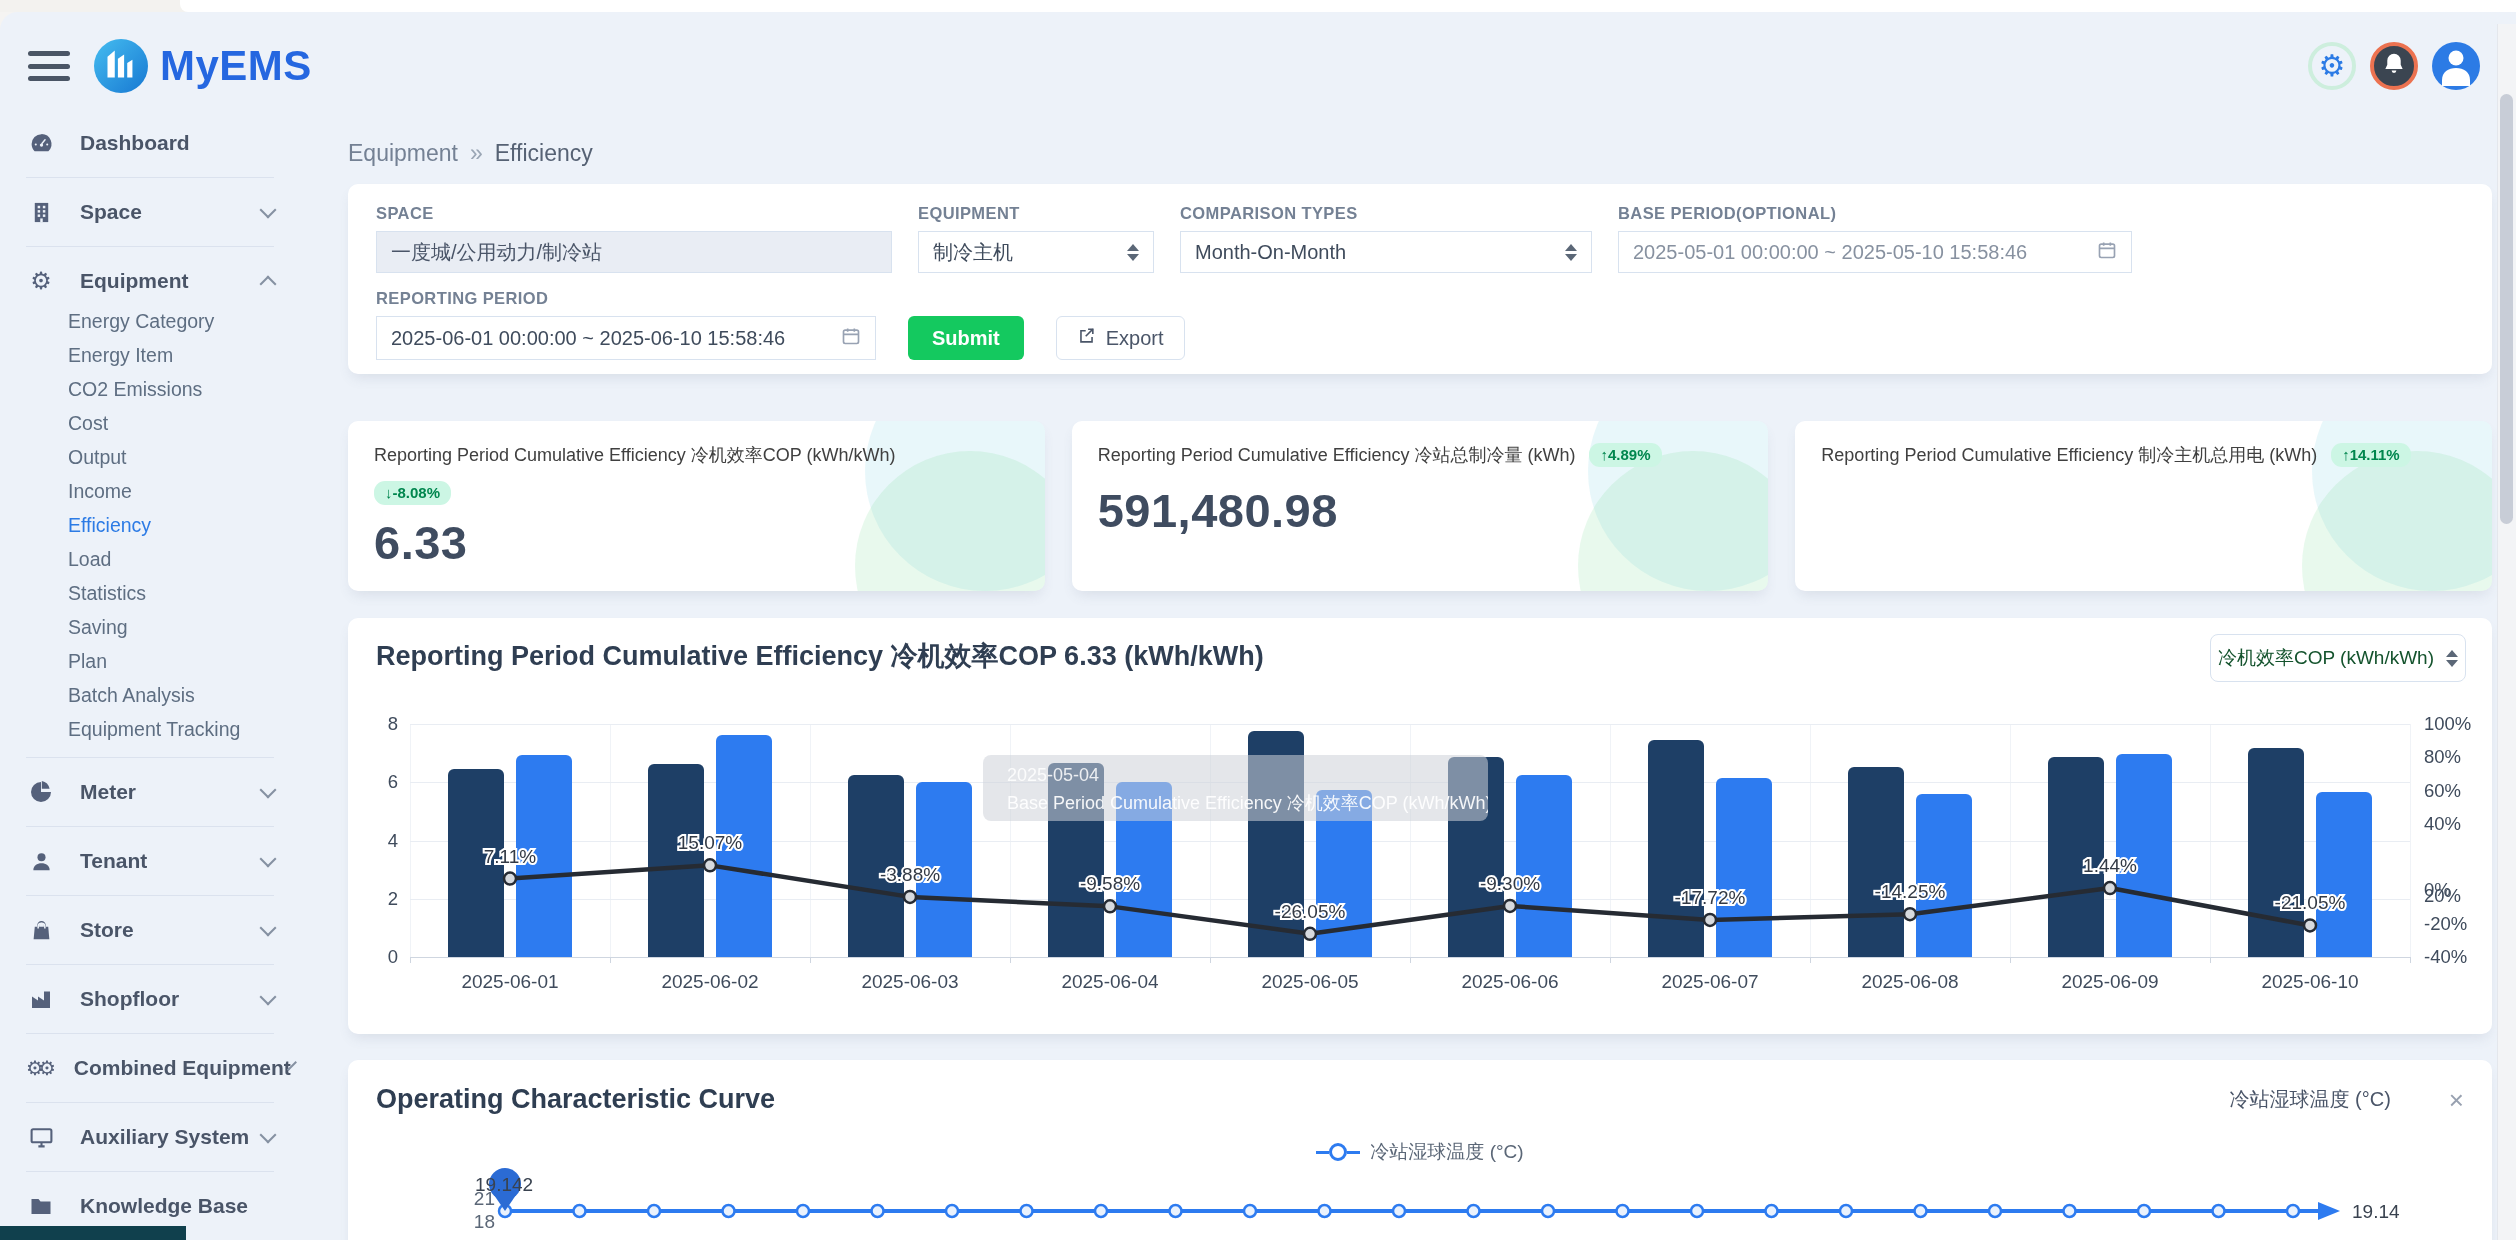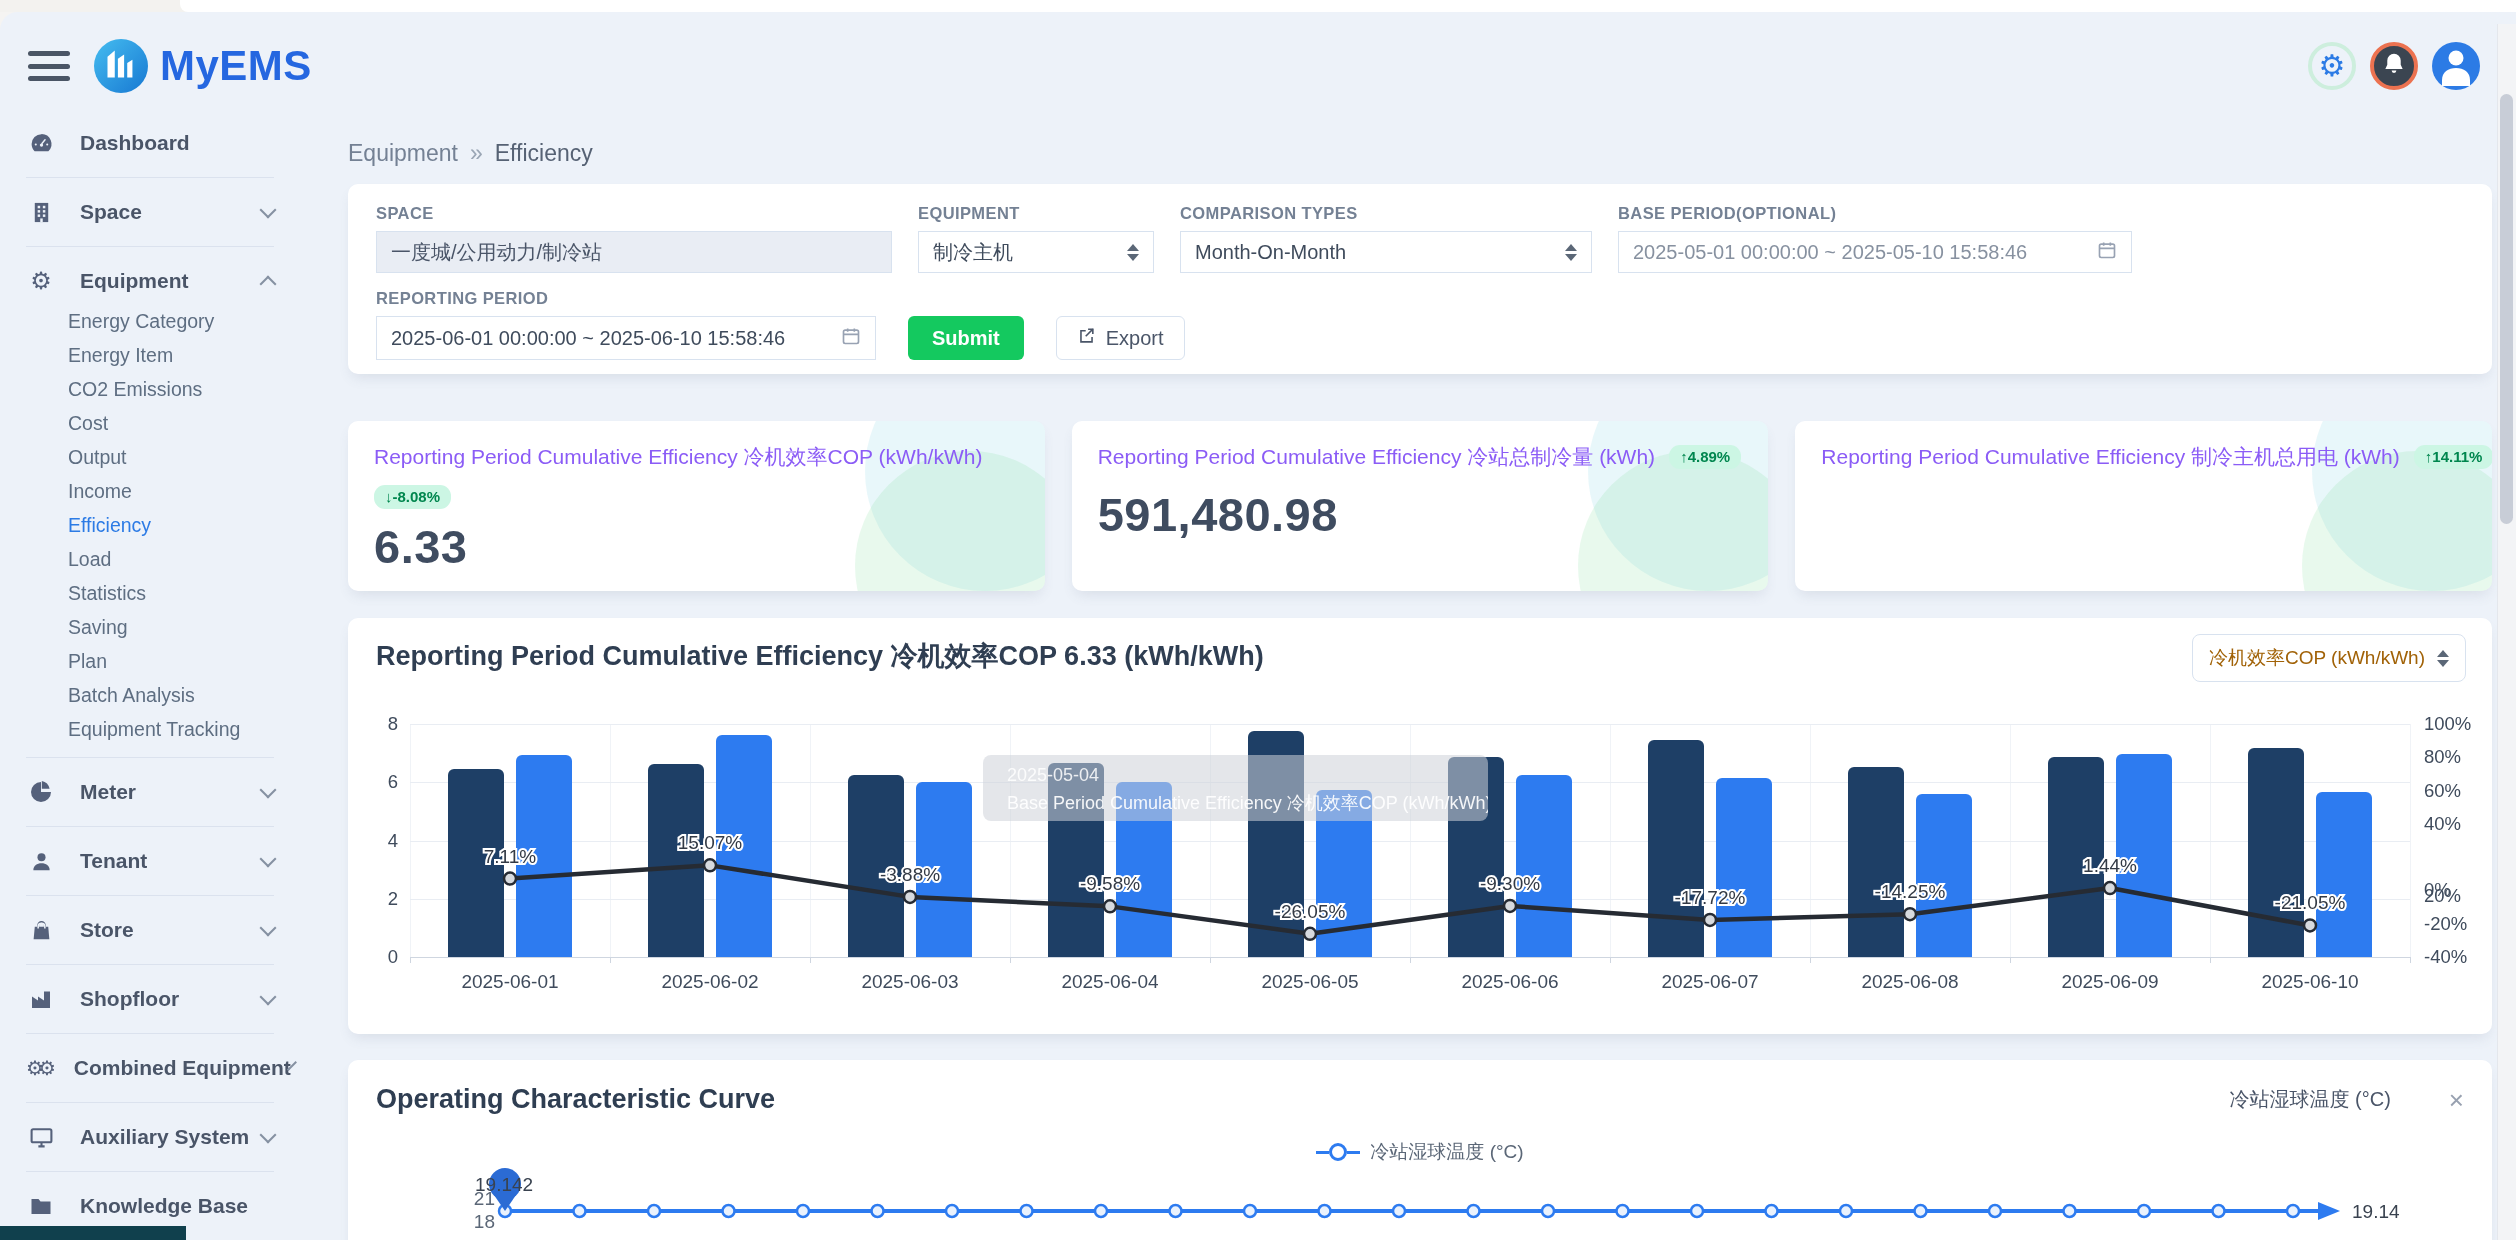--- a/index.html
+++ b/index.html
@@ -63,32 +63,32 @@
               font-size:20px;font-weight:700;cursor:pointer;font-family:inherit;}
   .btn-export{height:44px;padding:0 20px;border:1px solid #d8e2ef;border-radius:6px;background:#fff;color:#4a5568;
               font-size:20px;display:flex;align-items:center;gap:10px;cursor:pointer;font-family:inherit;}
 
   
   .kpi-row{margin-top:47px;display:flex;gap:27px;}
   .kpi-card{flex:1;height:170px;box-sizing:border-box;padding:22px 26px;position:relative;overflow:hidden;}
   .blob-a{position:absolute;right:-60px;top:-70px;width:240px;height:240px;border-radius:50%;background:rgba(104,201,223,.15);}
   .blob-b{position:absolute;right:-40px;bottom:-90px;width:230px;height:230px;border-radius:50%;background:rgba(118,220,150,.17);}
   .kpi-title-row{position:relative;display:flex;align-items:center;gap:14px;z-index:1;}
-  .kpi-title{font-size:21px;color:#8b5cf6;white-space:nowrap;}
+  .kpi-title{font-size:18px;color:#404040;white-space:nowrap;}
   .badge{display:inline-flex;align-items:center;background:#ccf6e4;color:#00864e;font-size:15px;font-weight:700;
          border-radius:11px;padding:3px 11px;line-height:1.2;white-space:nowrap;}
   .badge-below{position:relative;z-index:1;margin-top:7px;align-self:flex-start;}
   .kpi-value{position:relative;z-index:1;font-size:47px;font-weight:600;color:#3f4c60;margin-top:10px;letter-spacing:.5px;}
   .kpi-card.inline-badge .kpi-value{margin-top:16px;}
 
   
   .chart-card{margin-top:27px;height:416px;position:relative;box-sizing:border-box;}
   .chart-title{position:absolute;left:28px;top:20px;font-size:27px;font-weight:700;color:#2f3e52;z-index:6;}
   .chart-select{position:absolute;right:26px;top:16px;height:46px;border:1px solid #d8e2ef;border-radius:8px;
-                display:flex;align-items:center;padding:0 16px;font-size:19px;color:#a16207;background:#fff;cursor:pointer;z-index:6;}
+                display:flex;align-items:center;padding:0 7px;font-size:19px;color:#14532d;background:#fff;cursor:pointer;z-index:6;}
   .bar-canvas{position:absolute;inset:0;}
   .gridline-h{position:absolute;height:1px;background:#e9edf3;}
   .gridline-h.zero{background:#d7dde6;}
   .gridline-v{position:absolute;width:1px;background:#f0f3f7;}
   .axis-line{position:absolute;height:1px;background:#cfd6e0;}
   .axis-tick{position:absolute;width:1px;height:6px;background:#cfd6e0;}
   .tick-label{position:absolute;font-size:18.5px;color:#3f4b5c;}
   .tick-left{width:42px;text-align:right;}
   .bar{position:absolute;border-radius:6px 6px 0 0;}
   .x-label{position:absolute;font-size:19px;color:#3f4b5c;text-align:center;width:160px;}

